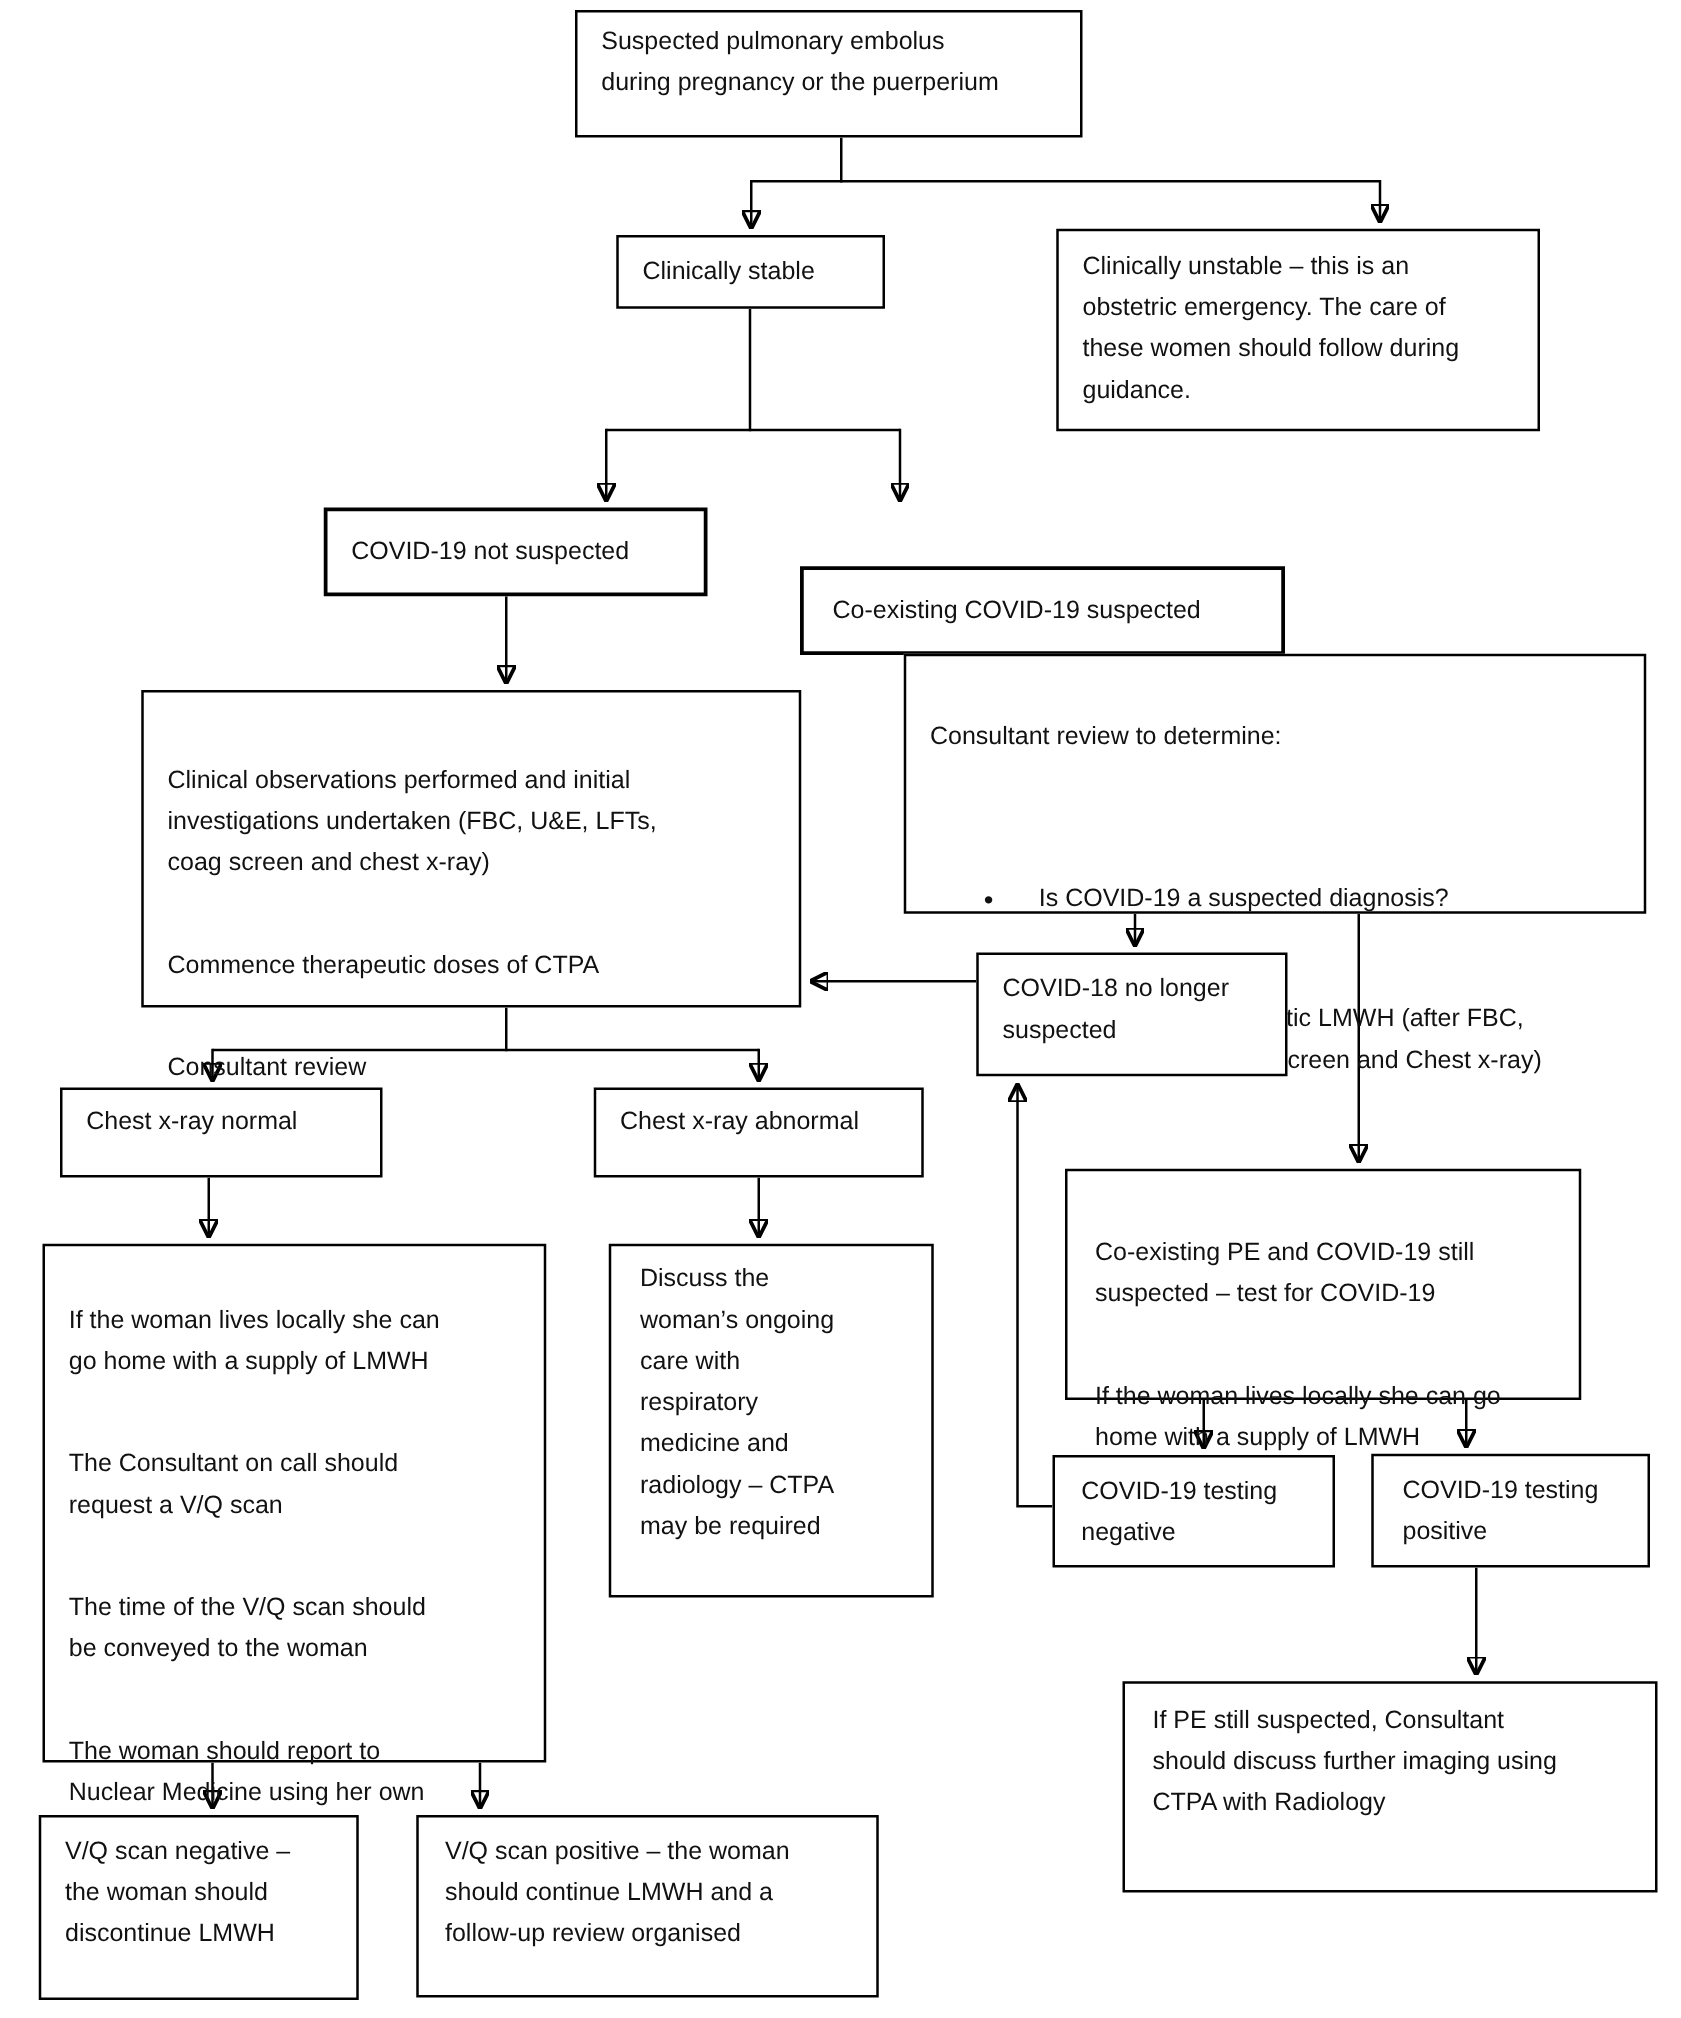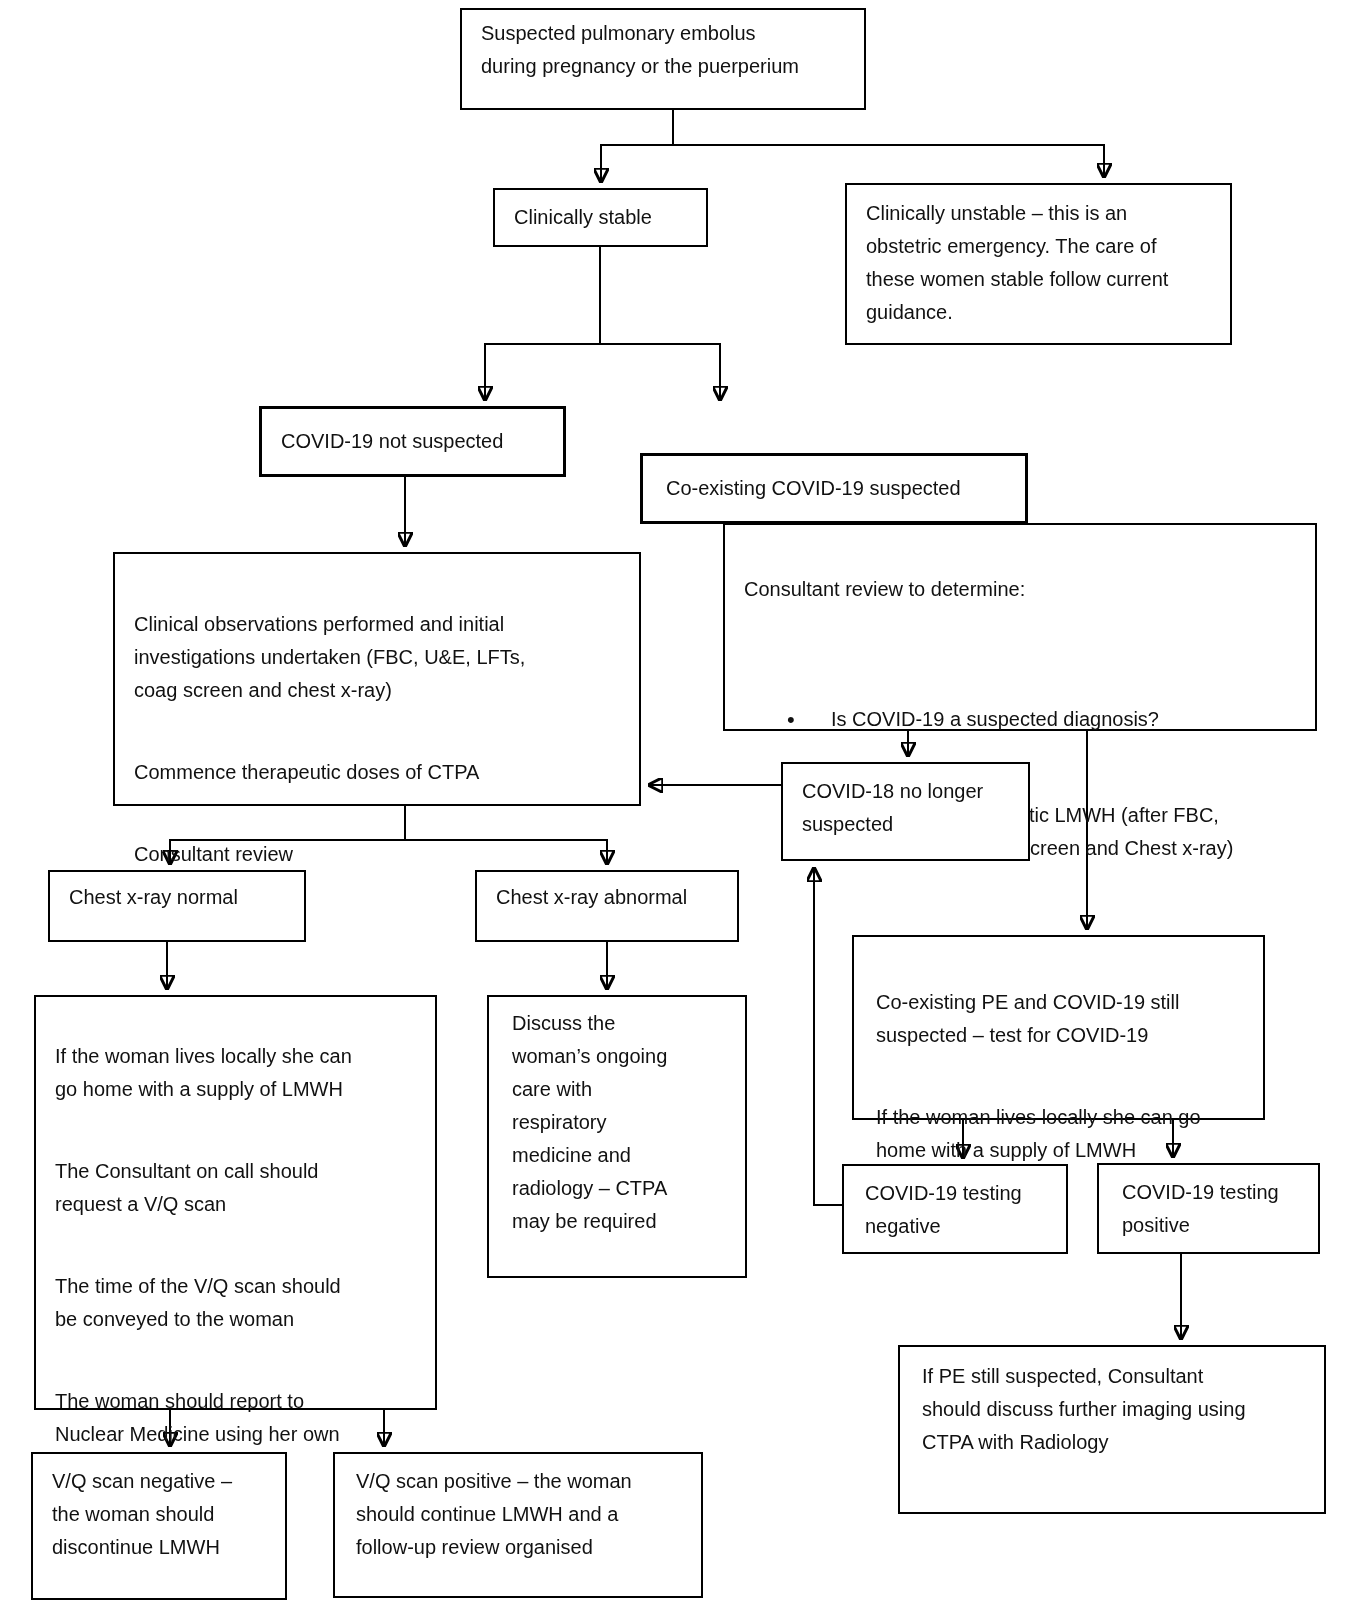--- a/index.html
+++ b/index.html
@@ -81,21 +81,21 @@
   <path d="M1181,1254 V1338" marker-end="url(#arrow)"></path>
 </svg>
 
 <div class="node n-start"><span>Suspected pulmonary embolus
 during pregnancy or the puerperium</span></div>
 
 <div class="node n-stable vcenter"><span>Clinically stable</span></div>
 
 <div class="node n-unstable"><span>Clinically unstable – this is an
 obstetric emergency. The care of
-these women stable follow current
+these women should follow during
 guidance.</span></div>
 
 <div class="node n-covid-not vcenter"><span>COVID-19 not suspected</span></div>
 
 <div class="node n-covid-sus vcenter"><span>Co-existing COVID-19 suspected</span></div>
 
 <div class="node n-consultant">
   <p>Consultant review to determine:</p>
   <ul>
     <li>Is COVID-19 a suspected diagnosis?</li>

